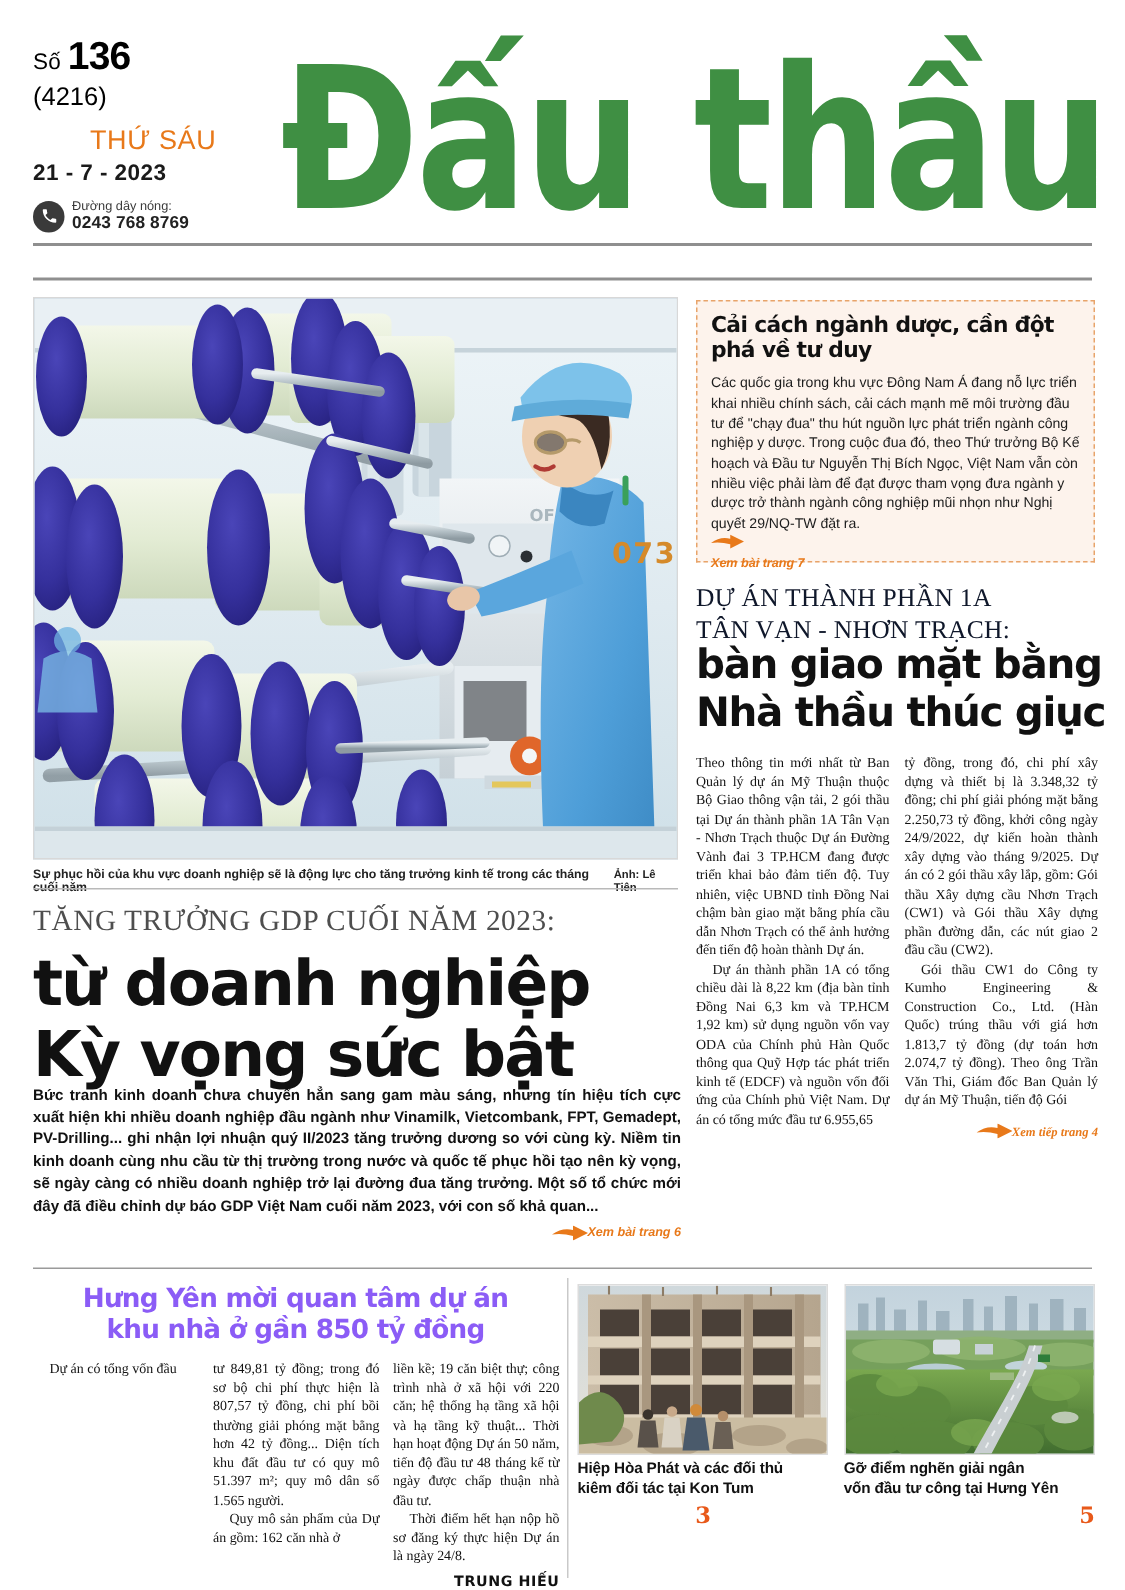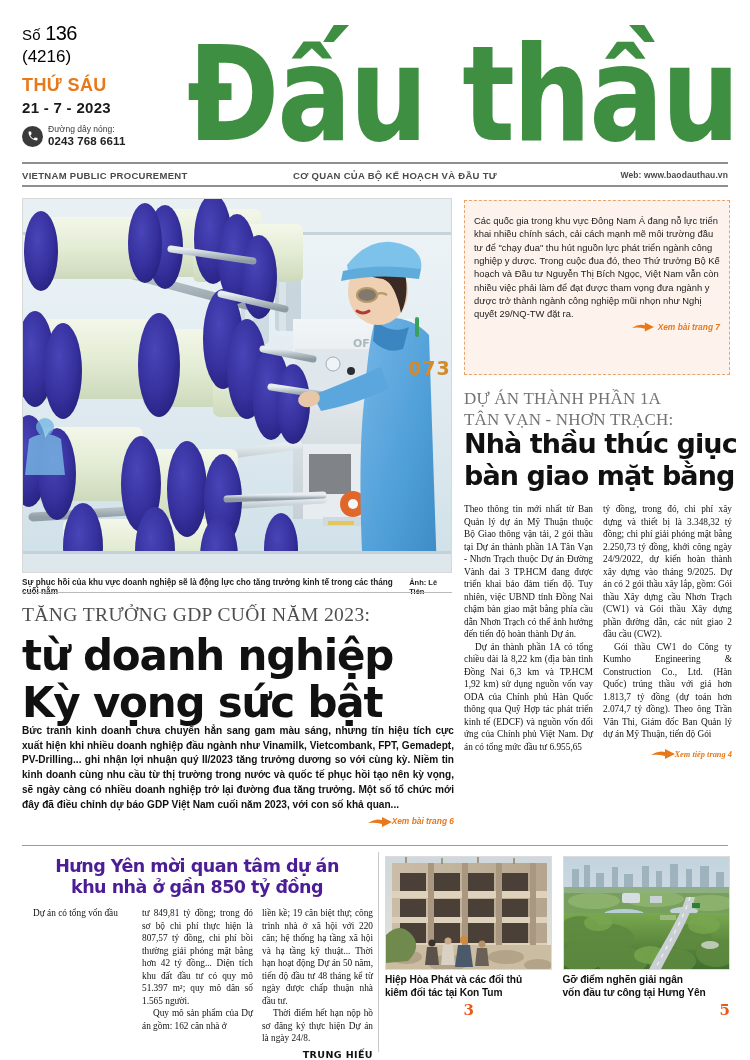--- a/index.html
+++ b/index.html
@@ -8,23 +8,23 @@
     background: #ffffff;
     font-family: "Liberation Sans", sans-serif;
     overflow: hidden;
   }
   .page { position: relative; width: 750px; height: 1060px; background:#fff; }
 
   
   .masthead { position:absolute; left:0; top:0; width:750px; height:165px; }
   .mh-left { position:absolute; left:22px; top:22px; width:130px; }
   .issue-line { font-size:15px; color:#000; letter-spacing:.2px; }
-  .issue-line .num { font-size:20px; font-weight:normal; letter-spacing:-.5px; }
+  .issue-line .num { font-size:26px; font-weight:bold; letter-spacing:-.5px; }
   .issue-sub { font-size:17px; color:#000; margin-top:2px; }
-  .weekday { font-size:18px; font-weight:bold; color:#e8791a; letter-spacing:.4px; margin-top:8px;}
+  .weekday { font-size:18px; font-weight:normal; color:#e8791a; letter-spacing:.4px; margin-top:8px;margin-left:38px;}
   .datetext { font-size:15px; font-weight:bold; color:#1a1a1a; margin-top:3px; letter-spacing:.3px;}
   .hotline { display:flex; align-items:center; gap:5px; margin-top:9px; }
   .phone-circle {
     width:21px; height:21px; border-radius:50%;
     background:#3a3a3a; flex:0 0 21px;
     display:flex; align-items:center; justify-content:center;
     color:#fff; font-size:12px; line-height:1;
   }
   .hotline-txt { line-height:1.15; }
   .hotline-lbl { font-size:8.5px; color:#3a3a3a; }
@@ -87,27 +87,27 @@
     background:#fdf3ec; border:1.3px dashed #e8a46a; padding:8px 9px 6px 9px;
   }
   .boxed-title {
     font-family:"DejaVu Sans", sans-serif;
     font-size:14.5px; font-weight:bold; color:#111;
     line-height:1.18; letter-spacing:-.4px;
   }
   .boxed-body {
     margin-top:5px; font-size:9.4px; color:#1c1c1c; line-height:1.42;
   }
-  .boxed-more { display:flex; align-items:flex-end; gap:4px; justify-content:flex-end; margin-top:1px;}
+  .boxed-more { display:flex; align-items:flex-start; gap:4px; justify-content:flex-end; margin-top:1px;flex-direction:column;}
 
   
   .rs-kicker {
     position:absolute; left:464px; top:388px; width:270px;
     font-family:"Liberation Serif", serif;
-    font-size:17px; color:#737373; line-height:1.26; letter-spacing:.2px;
+    font-size:17px; color:#0f172a; line-height:1.26; letter-spacing:.2px;
   }
   .rs-title {
     position:absolute; left:464px; top:428px; width:280px;
     font-family:"DejaVu Sans", sans-serif;
     font-size:27px; font-weight:bold; color:#111;
     line-height:1.17; letter-spacing:-.9px;
   }
   .rs-cols {
     position:absolute; left:464px; top:503px; width:268px; height:330px;
     display:flex; gap:10px;
@@ -121,21 +121,21 @@
   .serif-body p.noind { text-indent:0; }
 
   
   .hr-bottom { position:absolute; left:22px; top:845px; width:706px; height:1.2px; background:#9a9a9a; }
   .vrule { position:absolute; width:1px; background:#c9c9c9; }
 
   
   .bl-title {
     position:absolute; left:22px; top:856px; width:350px;
     font-family:"DejaVu Sans", sans-serif;
-    font-size:17.5px; font-weight:bold; color:#4c1d95;
+    font-size:17.5px; font-weight:bold; color:#8b5cf6;
     line-height:1.2; letter-spacing:-.5px; text-align:center;
   }
   .bl-cols {
     position:absolute; left:22px; top:907px; width:352px; height:150px;
     display:flex; gap:9px;
   }
   .bl-col { width:111px; }
   .byline { text-align:right; font-family:"DejaVu Sans", sans-serif; font-size:9.5px; font-weight:bold; letter-spacing:.4px; color:#111; margin-top:4px;}
 
   
@@ -171,35 +171,30 @@
       <div class="datetext">21 - 7 - 2023</div>
 
       <div class="hotline">
         <span class="phone-circle">
           <svg width="12" height="12" viewBox="0 0 24 24" fill="#ffffff">
             <path d="M6.6 10.8c1.4 2.8 3.8 5.1 6.6 6.6l2.2-2.2c.3-.3.7-.4 1-.2 1.1.4 2.4.6 3.6.6.6 0 1 .4 1 1V20c0 .6-.4 1-1 1C10.6 21 3 13.4 3 4c0-.6.4-1 1-1h3.5c.6 0 1 .4 1 1 0 1.3.2 2.5.6 3.6.1.4 0 .8-.2 1l-2.3 2.2z"></path>
           </svg>
         </span>
         <span class="hotline-txt">
           <span class="hotline-lbl" style="display:block">Đường dây nóng:</span>
-          <span class="hotline-num" style="display:block">0243 768 6611</span>
+          <span class="hotline-num" style="display:block">0243 768 8769</span>
         </span>
       </div>
     </div>
 
     <div class="logo-wrap">
       <div class="logo">Đấu thầu</div>
     </div>
 
     <div class="mh-rule-top"></div>
-    <div class="mh-footer">
-      <div class="mh-f-left">VIETNAM PUBLIC PROCUREMENT</div>
-      <div class="mh-f-center">CƠ QUAN CỦA BỘ KẾ HOẠCH VÀ ĐẦU TƯ</div>
-      <div class="mh-f-right">Web: www.baodauthau.vn</div>
-    </div>
     <div class="mh-rule-bot"></div>
   </div>
 
   <div class="main-photo">
     <svg width="430" height="375" viewBox="0 0 430 375" preserveAspectRatio="xMidYMid slice" aria-hidden="true">
       <defs>
         <linearGradient id="bgRoom" x1="0" y1="0" x2="0" y2="1">
           <stop offset="0" stop-color="#eef5f8"></stop>
             <stop offset="0.55" stop-color="#dfeaf0"></stop>
             <stop offset="1" stop-color="#cfe0e8"></stop>
@@ -370,38 +365,39 @@
       <span class="arrow-ico">
         <svg width="24" height="10" viewBox="0 0 24 10">
           <path d="M0 6 Q7 1 14 3 L14 0 L24 5 L14 10 L14 7 Q7 5 0 6 Z" fill="#e8791a"></path>
         </svg>
       </span>
       <span class="seemore-txt">Xem bài trang 6</span>
     </div>
   </div>
 
   <div class="boxed">
+    <div class="boxed-title">Cải cách ngành dược, cần đột phá về tư duy</div>
     <div class="boxed-body">Các quốc gia trong khu vực Đông Nam Á đang nỗ lực triển khai nhiều chính sách, cải cách mạnh mẽ môi trường đầu tư để "chạy đua" thu hút nguồn lực phát triển ngành công nghiệp y dược. Trong cuộc đua đó, theo Thứ trưởng Bộ Kế hoạch và Đầu tư Nguyễn Thị Bích Ngọc, Việt Nam vẫn còn nhiều việc phải làm để đạt được tham vọng đưa ngành y dược trở thành ngành công nghiệp mũi nhọn như Nghị quyết 29/NQ-TW đặt ra.</div>
     <div class="boxed-more">
       <span class="arrow-ico">
         <svg width="22" height="10" viewBox="0 0 24 10">
           <path d="M0 6 Q7 1 14 3 L14 0 L24 5 L14 10 L14 7 Q7 5 0 6 Z" fill="#e8791a"></path>
         </svg>
       </span>
       <span class="seemore-txt">Xem bài trang 7</span>
     </div>
   </div>
 
   <div class="rs-kicker">
     <div>DỰ ÁN THÀNH PHẦN 1A</div>
     <div>TÂN VẠN - NHƠN TRẠCH:</div>
   </div>
   <div class="rs-title">
+    <div>bàn giao mặt bằng</div>
     <div>Nhà thầu thúc giục</div>
-    <div>bàn giao mặt bằng</div>
   </div>
 
   <div class="rs-cols">
     <div class="rs-col serif-body">
       <p class="noind">Theo thông tin mới nhất từ Ban Quản lý dự án Mỹ Thuận thuộc Bộ Giao thông vận tải, 2 gói thầu tại Dự án thành phần 1A Tân Vạn - Nhơn Trạch thuộc Dự án Đường Vành đai 3 TP.HCM đang được triển khai bảo đảm tiến độ. Tuy nhiên, việc UBND tỉnh Đồng Nai chậm bàn giao mặt bằng phía cầu dẫn Nhơn Trạch có thể ảnh hưởng đến tiến độ hoàn thành Dự án.</p>
       <p>Dự án thành phần 1A có tổng chiều dài là 8,22 km (địa bàn tỉnh Đồng Nai 6,3 km và TP.HCM 1,92 km) sử dụng nguồn vốn vay ODA của Chính phủ Hàn Quốc thông qua Quỹ Hợp tác phát triển kinh tế (EDCF) và nguồn vốn đối ứng của Chính phủ Việt Nam. Dự án có tổng mức đầu tư 6.955,65</p>
     </div>
     <div class="rs-col serif-body">
       <p class="noind">tỷ đồng, trong đó, chi phí xây dựng và thiết bị là 3.348,32 tỷ đồng; chi phí giải phóng mặt bằng 2.250,73 tỷ đồng, khởi công ngày 24/9/2022, dự kiến hoàn thành xây dựng vào tháng 9/2025. Dự án có 2 gói thầu xây lắp, gồm: Gói thầu Xây dựng cầu Nhơn Trạch (CW1) và Gói thầu Xây dựng phần đường dẫn, các nút giao 2 đầu cầu (CW2).</p>
       <p>Gói thầu CW1 do Công ty Kumho Engineering &amp; Construction Co., Ltd. (Hàn Quốc) trúng thầu với giá hơn 1.813,7 tỷ đồng (dự toán hơn 2.074,7 tỷ đồng). Theo ông Trần Văn Thi, Giám đốc Ban Quản lý dự án Mỹ Thuận, tiến độ Gói</p>

